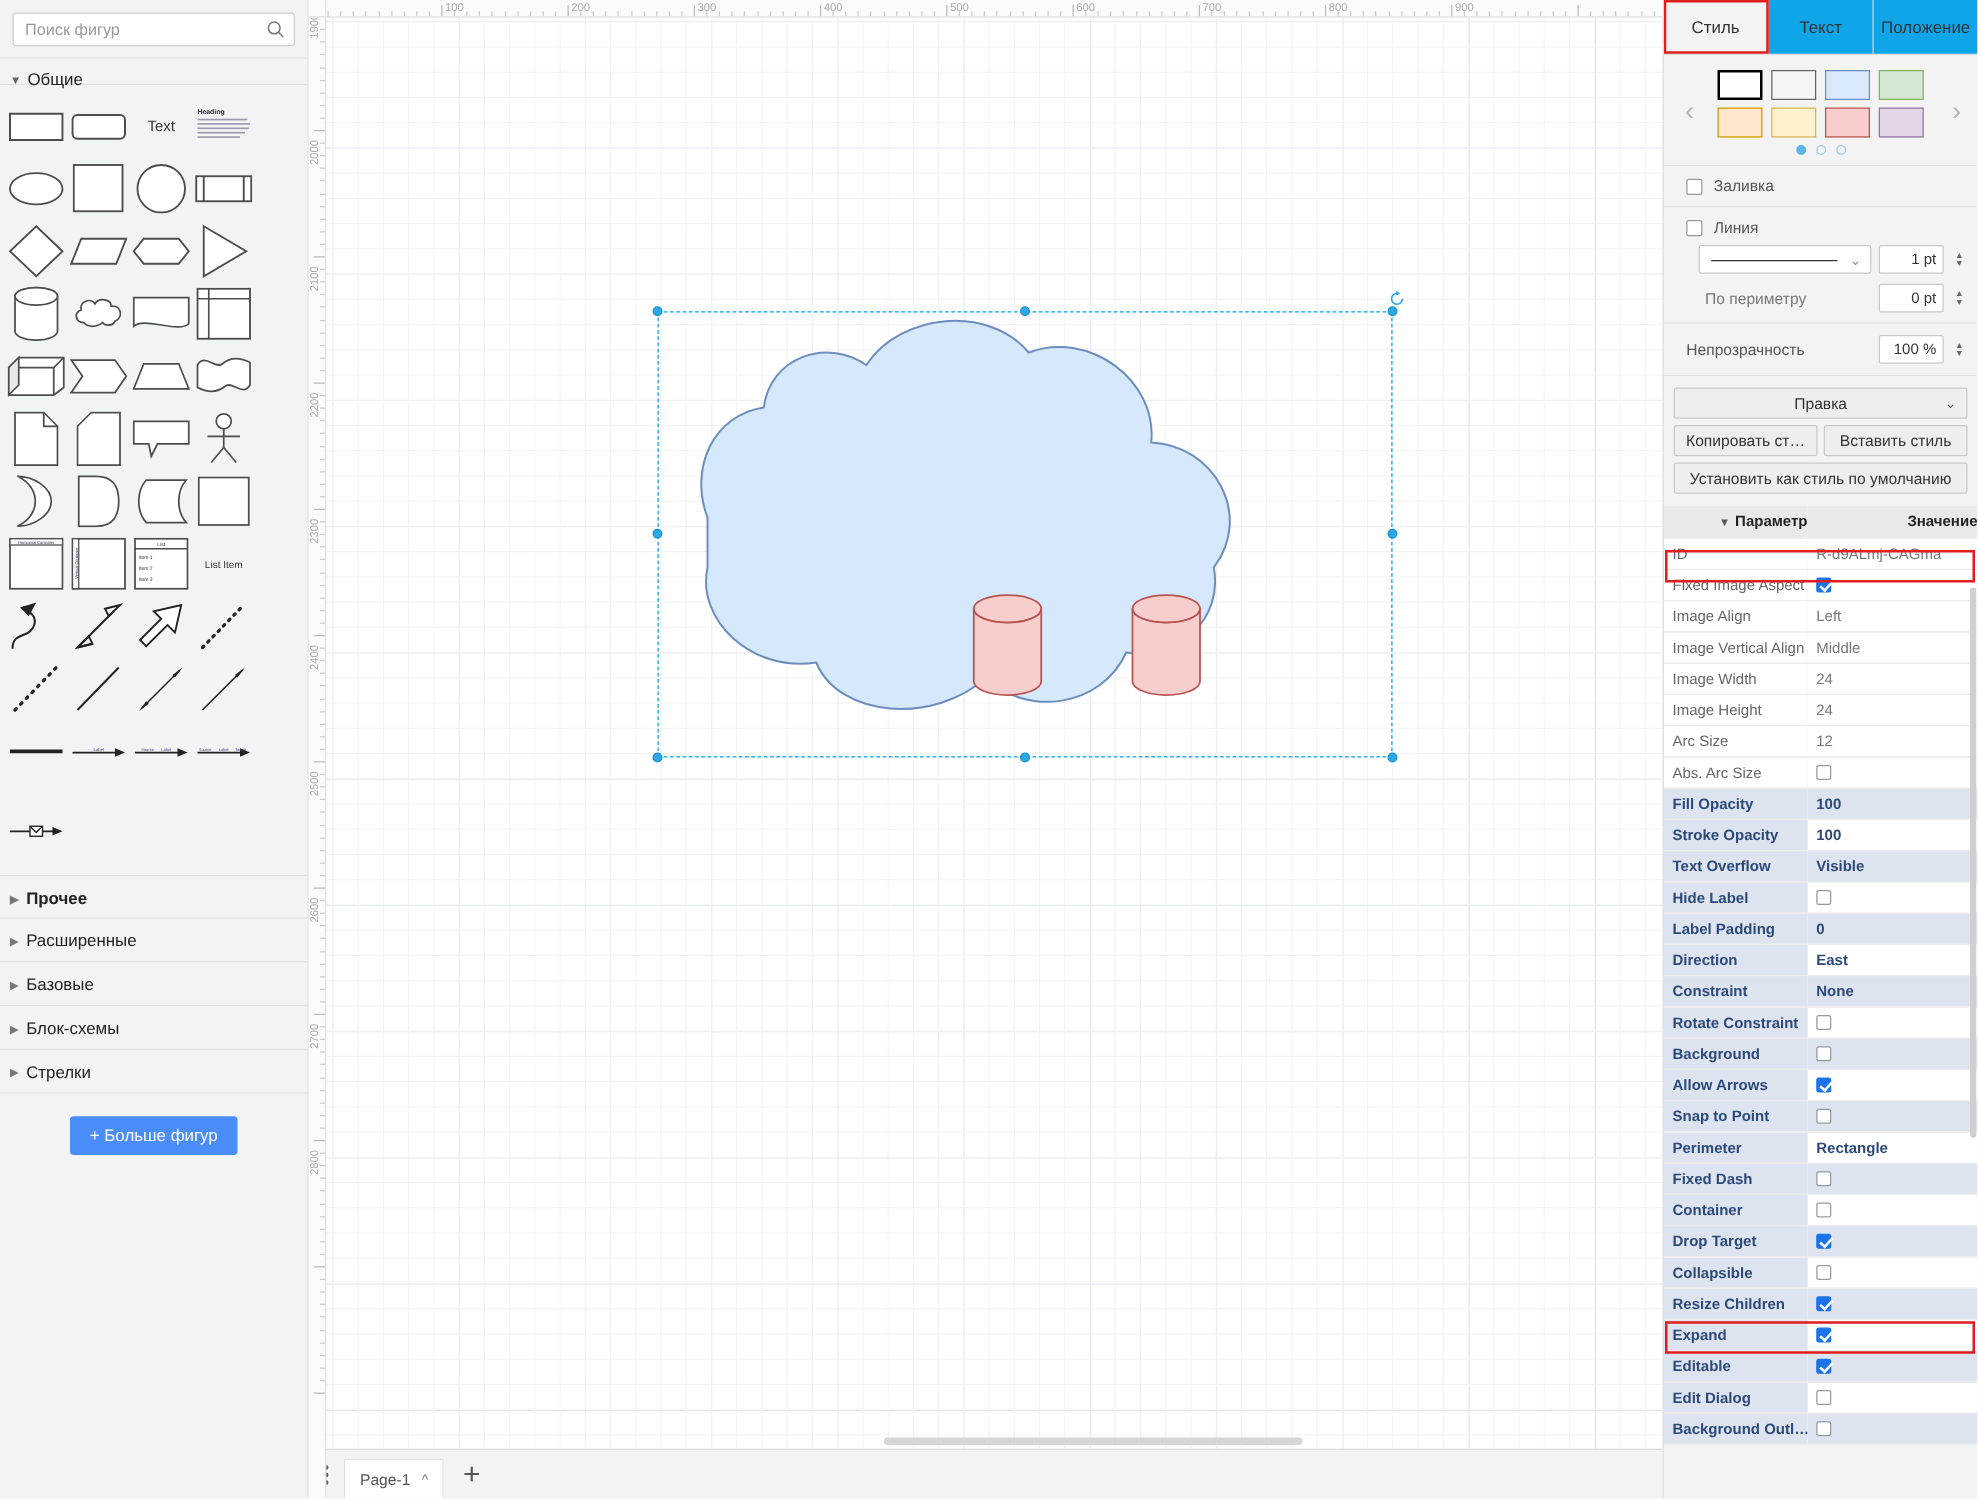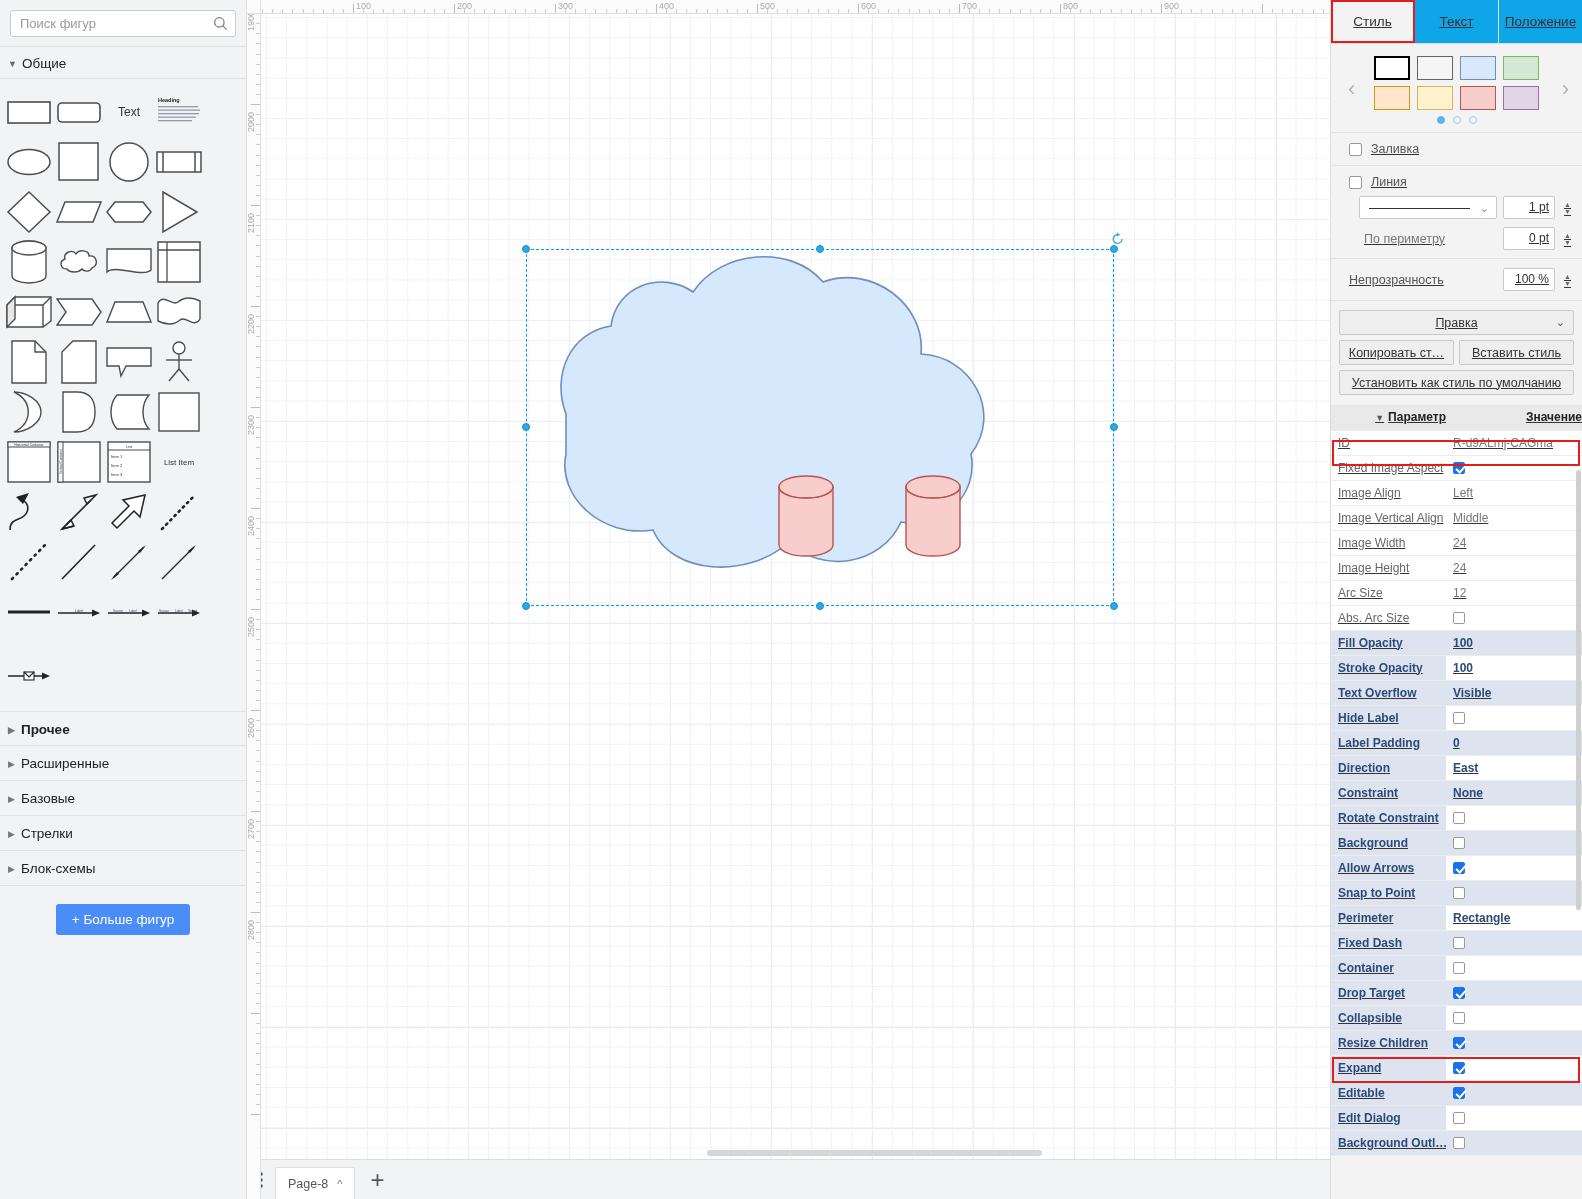--- a/index.html
+++ b/index.html
@@ -21,21 +21,21 @@
     height:27px; display:flex; align-items:center;
   }
   .search-box input {
     border:0; outline:0; background:transparent; flex:1;
     font-family:"Liberation Sans", sans-serif; font-size:13px;
     padding:0 26px 0 9px; color:#333; height:25px;
   }
   .search-box input::placeholder { color:#9a9a9a; }
   .search-icon { position:absolute; right:7px; top:5px; width:15px; height:15px; }
   .sect-header {
-    height:33px; line-height:33px; padding-left:8px;
+    height:22px; line-height:33px; padding-left:8px;
     border-top:1px solid #e2e2e2; border-bottom:1px solid #e2e2e2;
     background:#f1f3f4; font-size:13.5px; color:#222; cursor:pointer;
     user-select:none;
   }
   .tri { display:inline-block; margin-right:5px; font-size:9px; color:#666; vertical-align:1px;}
   .palette { padding:8px 4px 10px 4px; background:#f1f3f4; }
   .prow { display:flex; }
   .pcell {
     width:50px; height:50px; display:flex; align-items:center; justify-content:center;
     cursor:pointer;
@@ -129,21 +129,20 @@
   .plus-btn {
     width:44px; height:39px; display:flex; align-items:center; justify-content:center;
     font-size:24px; color:#555; cursor:pointer; font-weight:300;
   }
 
   
   #rightpanel {
     position:absolute; left:1330px; top:0; width:252px; height:1199px;
     background:#f3f3f3; border-left:1px solid #ddd; overflow:hidden;
     font-size:12.5px;
-    text-decoration:underline;
   }
   #tabs { display:flex; height:44px; background:#e8e8e8; border-bottom:1px solid #ddd; }
   .tab {
     flex:1; display:flex; align-items:center; justify-content:center;
     font-size:13.5px; color:#333; cursor:pointer; background:#0ea5e9;
     border-right:1px solid #ddd;
   }
   .tab.active { background:#f3f3f3; border-bottom:1px solid #f3f3f3; }
   .tab.hl { outline:2px solid #e11d1d; outline-offset:-2px; position:relative; z-index:3; }
   .tab:last-child { border-right:0; }
@@ -596,24 +595,24 @@
     <div class="cat-row">
       <span class="tri-r">▶</span><span>Прочее</span>
     </div>
     <div class="cat-row">
       <span class="tri-r">▶</span><span>Расширенные</span>
     </div>
     <div class="cat-row">
       <span class="tri-r">▶</span><span>Базовые</span>
     </div>
     <div class="cat-row">
+      <span class="tri-r">▶</span><span>Блок-схемы</span>
+    </div>
+    <div class="cat-row">
       <span class="tri-r">▶</span><span>Стрелки</span>
-    </div>
-    <div class="cat-row">
-      <span class="tri-r">▶</span><span>Блок-схемы</span>
     </div>
   </div>
 
   <div class="more-wrap">
     <button class="btn-more">+ Больше фигур</button>
   </div>
 </div>
 
 <div id="canvas-area">
 
@@ -908,21 +907,21 @@
 
   <div id="bottombar">
     <div class="dots-btn">
       <svg width="4" height="18">
         <circle cx="2" cy="3" r="1.8" fill="#555"></circle>
           <circle cx="2" cy="9" r="1.8" fill="#555"></circle>
           <circle cx="2" cy="15" r="1.8" fill="#555"></circle>
       </svg>
     </div>
     <div class="page-tab">
-      <span>Page-8</span>
+      <span>Page-1</span>
       <span style="font-size:11px;color:#777;">^</span>
     </div>
     <div class="plus-btn">+</div>
   </div>
 </div>
 
 <div id="rightpanel">
 
   <div id="tabs">
     <div class="tab active hl">Стиль</div>

